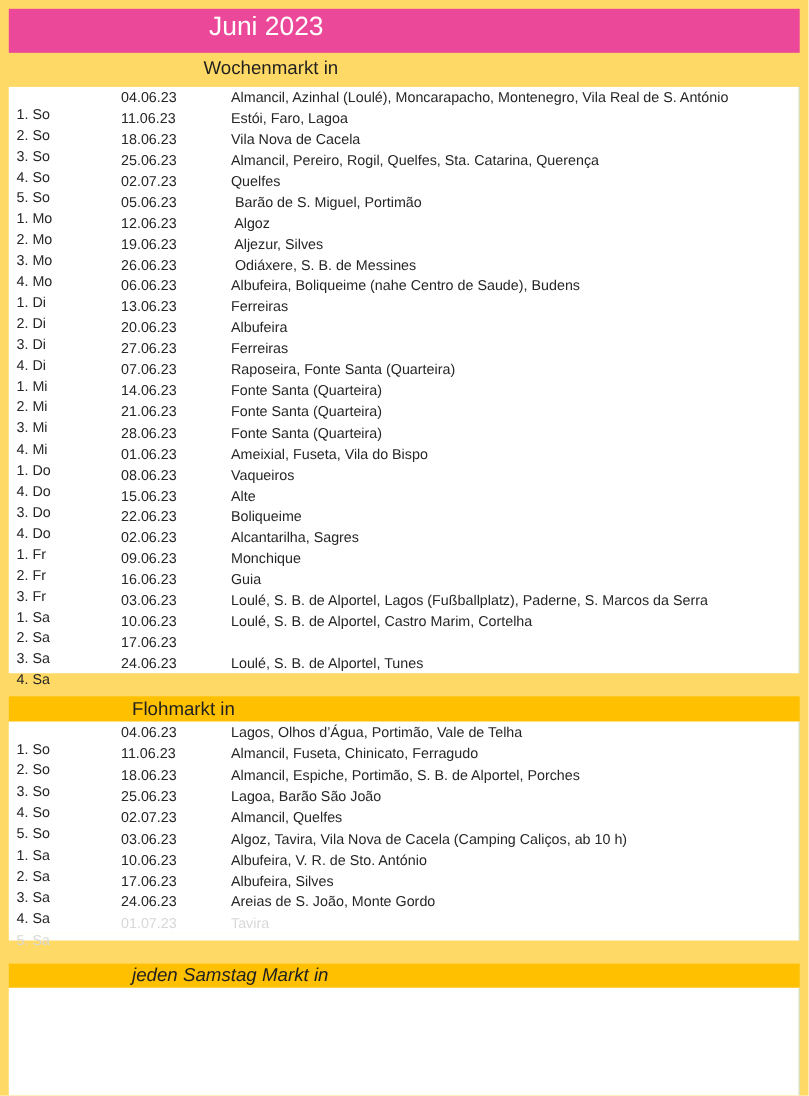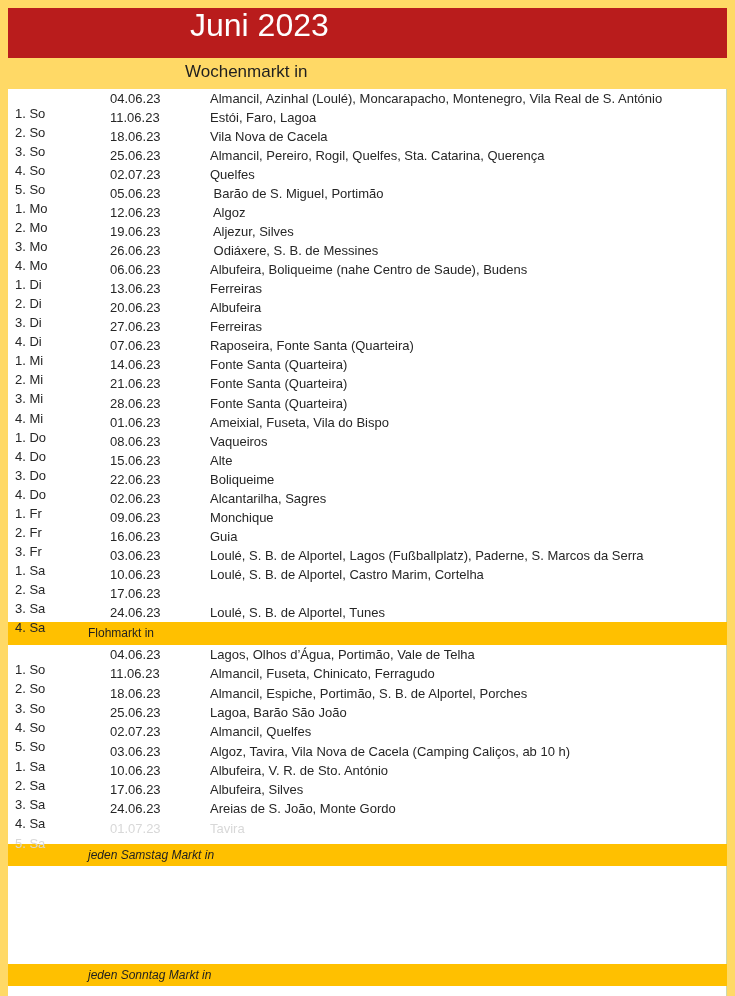--- a/index.html
+++ b/index.html
@@ -5,41 +5,42 @@
   html, body { margin: 0; padding: 0; }
   body {
     width: 735px; height: 996px;
     background: #FFD966;
     font-family: "Liberation Sans", sans-serif;
     overflow: hidden;
   }
   .page { padding: 8px 8px 0 8px; }
 
   .band-title {
-    height: 50px; line-height: 34px;
-    background: #b91c1c;
+    height: 40px; line-height: 34px;
+    background: #ec4899;
     color: #FFFFFF;
-    font-size: 32px;
+    font-size: 24px;
     padding-left: 182px;
     white-space: pre;
   }
   .band-sub-light {
     height: 31px; line-height: 27px;
     color: #1F1F1F;
     font-size: 17px;
     padding-left: 177px;
     white-space: pre;
   }
   .band-gold {
     height: 23px; line-height: 23px;
     background: #FFC000;
     color: #1F1F1F;
-    font-size: 12px;
-    padding-left: 80px;
+    font-size: 17px;
+    padding-left: 112px;
     white-space: pre;
+    margin-top: 21px;
   }
   .band-gold.small { height: 22px; line-height: 22px; font-style: italic; }
 
   .rows {
     background: #FFFFFF;
     border-right: 1px solid #CCD8B0;
   }
   .row {
     display: flex;
     align-items: center;

